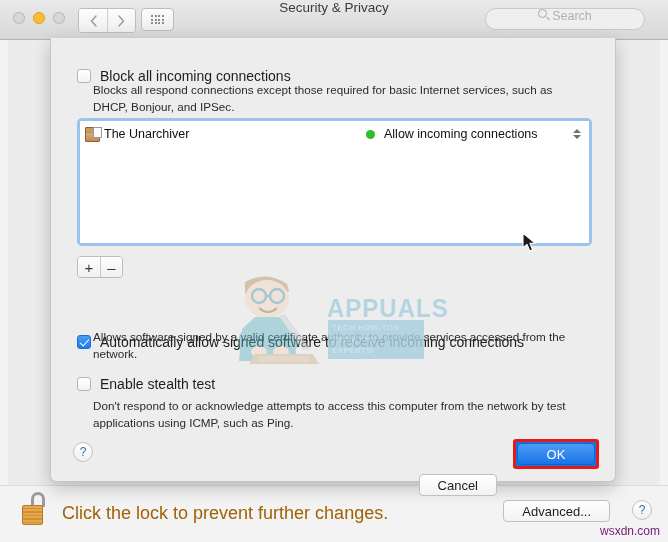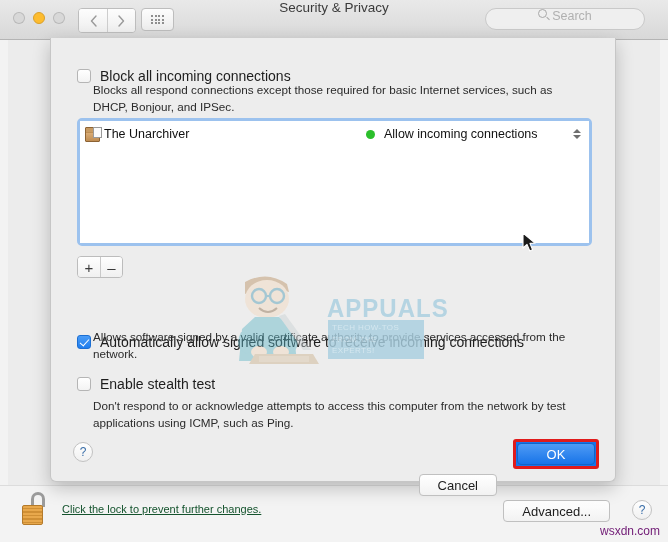--- a/index.html
+++ b/index.html
@@ -255,21 +255,21 @@
   .lock .body {
     position: absolute; left: 0; top: 13px;
     width: 21px; height: 20px;
     border-radius: 2px;
     background: repeating-linear-gradient(to bottom,
       #e8a84c 0px, #e8a84c 2px, #cf8f35 2px, #cf8f35 3.4px);
     border: 1px solid #b47a2a;
   }
   .locktext {
     position: absolute; left: 62px; top: 503px;
-    font-size: 11px; color: #14532d; text-decoration: underline;
+    font-size: 18px; color: #a16207;
   }
   .advbtn { position: absolute; right: 58px; top: 500px; }
   .bothelp { position: absolute; right: 16px; top: 500px; }
   .wsxdn {
     position: absolute; right: 8px; top: 524px;
     font-size: 12px; color: #701a75;
   }
 
   
   .watermark {

